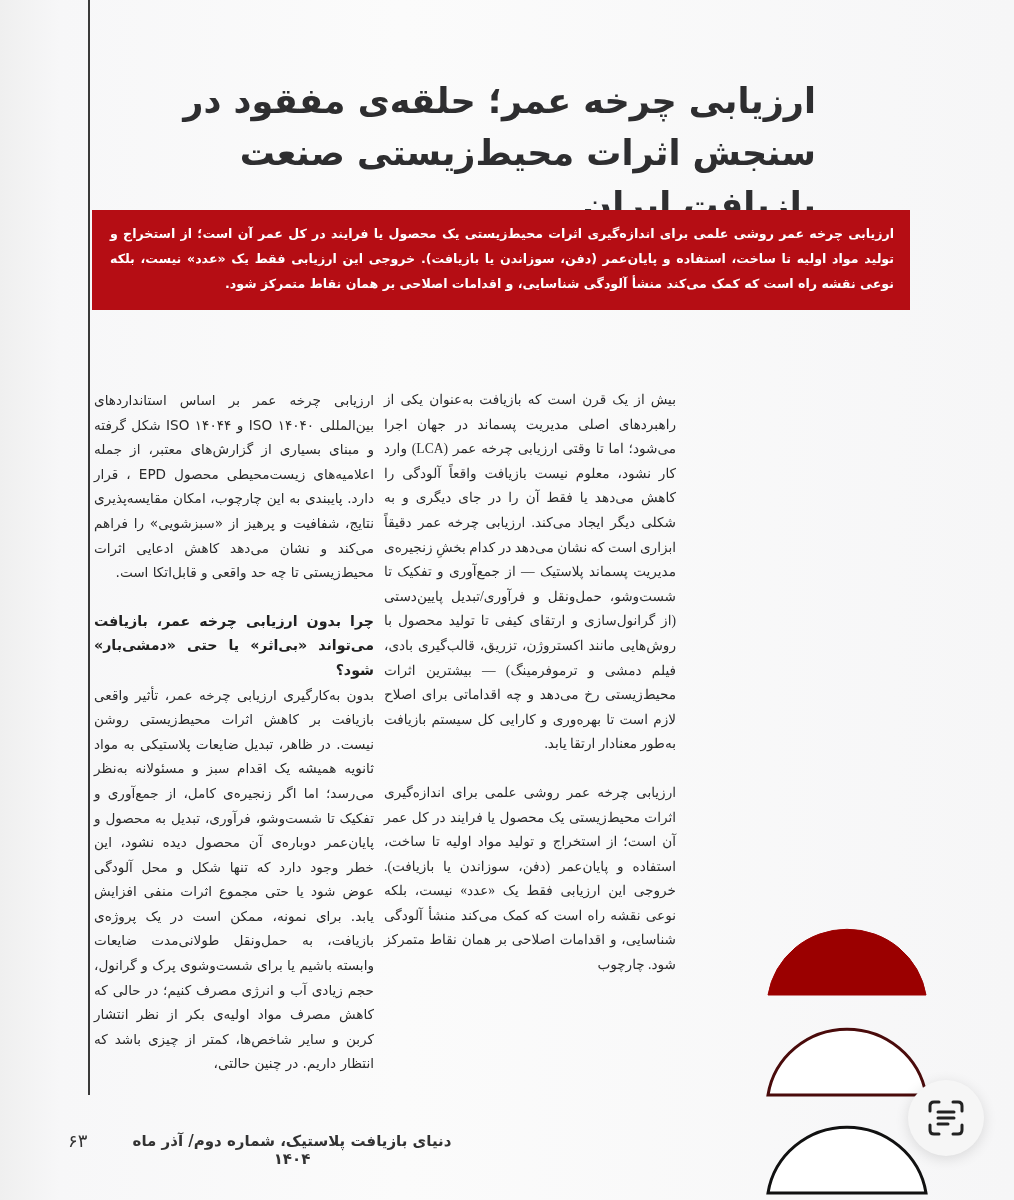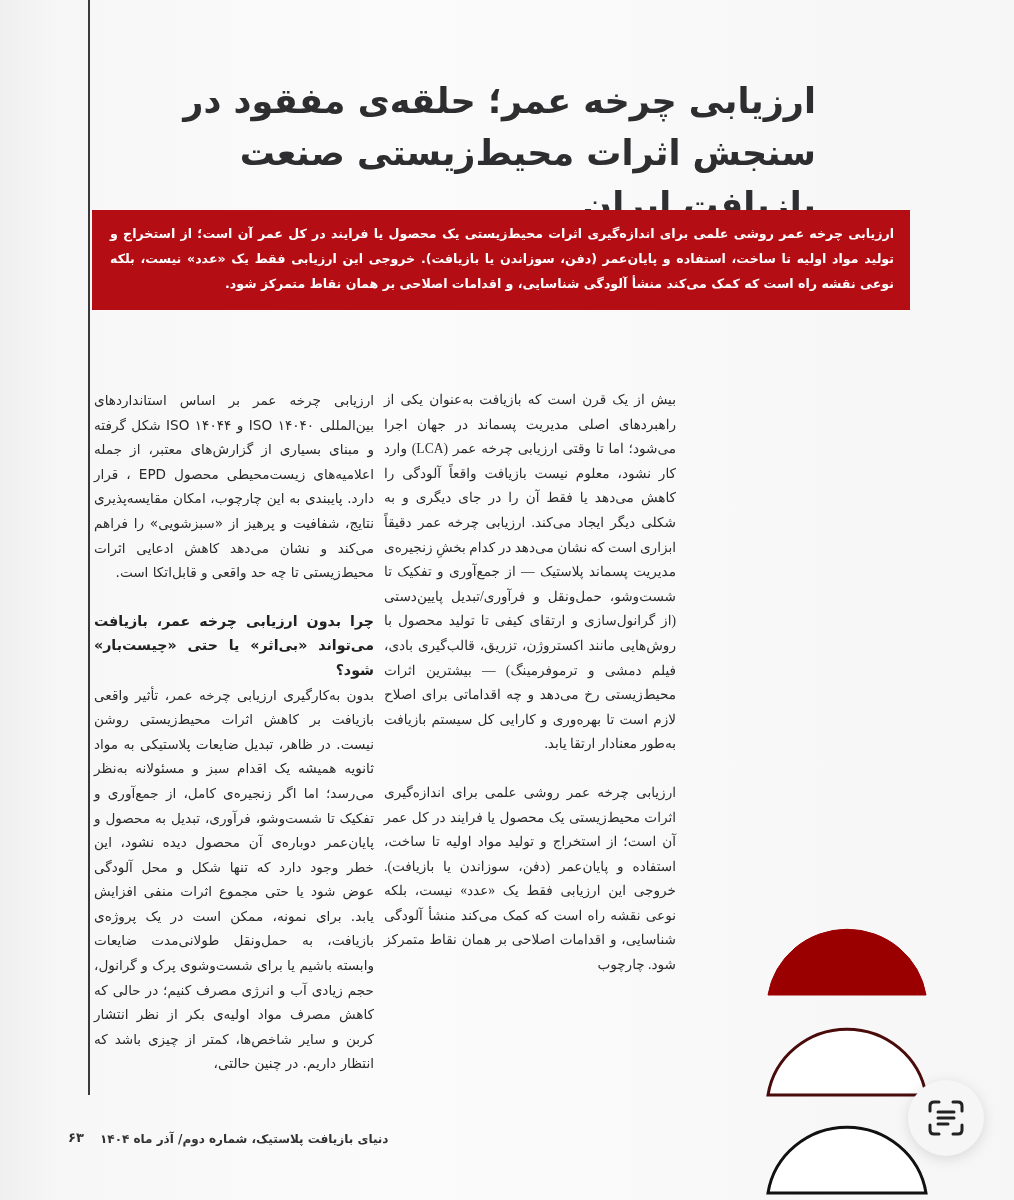--- a/index.html
+++ b/index.html
@@ -37,26 +37,26 @@
   }
   .col-right { left:384px; width:292px;font-family:Liberation Serif, serif; }
   .col-left { left:94px; width:280px; }
   .column p { margin:0; }
   .column h3 {
     margin:0; font-size:14.2px; line-height:24.6px; font-weight:bold; color:#222;
   }
   .gap { height:24px; }
   .footer-page {
     position:absolute; left:68px; top:1130px;
-    font-size:13px; font-weight:bold; color:#333;
+    font-size:18px; font-weight:normal; color:#333;
   }
   .footer-text {
-    position:absolute; left:100px; top:1132px; width:360px;
-    direction:rtl; text-align:left;
-    font-size:12px; font-weight:bold; color:#333;
+    position:absolute; left:112px; top:1132px; width:360px;
+    direction:rtl; text-align:center;
+    font-size:15px; font-weight:bold; color:#333;
   }
   .shapes { position:absolute; left:750px; top:905px; width:200px; height:295px; }
   .fab {
     position:absolute; left:908px; top:1080px; width:76px; height:76px;
     border-radius:50%; background:#f6f6f6;
     box-shadow:0 3px 14px rgba(0,0,0,0.12);
     display:flex; align-items:center; justify-content:center;
   }
 </style>
 </head>
@@ -74,21 +74,21 @@
 
   <div class="column col-right">
     <p>بیش از یک قرن است که بازیافت به‌عنوان یکی از راهبردهای اصلی مدیریت پسماند در جهان اجرا می‌شود؛ اما تا وقتی ارزیابی چرخه عمر (LCA) وارد کار نشود، معلوم نیست بازیافت واقعاً آلودگی را کاهش می‌دهد یا فقط آن را در جای دیگری و به شکلی دیگر ایجاد می‌کند. ارزیابی چرخه عمر دقیقاً ابزاری است که نشان می‌دهد در کدام بخشِ زنجیره‌ی مدیریت پسماند پلاستیک — از جمع‌آوری و تفکیک تا شست‌وشو، حمل‌ونقل و فرآوری/تبدیل پایین‌دستی (از گرانول‌سازی و ارتقای کیفی تا تولید محصول با روش‌هایی مانند اکستروژن، تزریق، قالب‌گیری بادی، فیلم دمشی و ترموفرمینگ) — بیشترین اثرات محیط‌زیستی رخ می‌دهد و چه اقداماتی برای اصلاح لازم است تا بهره‌وری و کارایی کل سیستم بازیافت به‌طور معنادار ارتقا یابد.</p>
     <div class="gap"></div>
     <p>ارزیابی چرخه عمر روشی علمی برای اندازه‌گیری اثرات محیط‌زیستی یک محصول یا فرایند در کل عمر آن است؛ از استخراج و تولید مواد اولیه تا ساخت، استفاده و پایان‌عمر (دفن، سوزاندن یا بازیافت). خروجی این ارزیابی فقط یک «عدد» نیست، بلکه نوعی نقشه راه است که کمک می‌کند منشأ آلودگی شناسایی، و اقدامات اصلاحی بر همان نقاط متمرکز شود. چارچوب</p>
   </div>
 
   <div class="column col-left">
     <p>ارزیابی چرخه عمر بر اساس استانداردهای بین‌المللی ISO ۱۴۰۴۰ و ISO ۱۴۰۴۴ شکل گرفته و مبنای بسیاری از گزارش‌های معتبر، از جمله اعلامیه‌های زیست‌محیطی محصول EPD ، قرار دارد. پایبندی به این چارچوب، امکان مقایسه‌پذیری نتایج، شفافیت و پرهیز از «سبزشویی» را فراهم می‌کند و نشان می‌دهد کاهش ادعایی اثرات محیط‌زیستی تا چه حد واقعی و قابل‌اتکا است.</p>
     <div class="gap"></div>
-    <h3>چرا بدون ارزیابی چرخه عمر، بازیافت می‌تواند «بی‌اثر» یا حتی «چیست‌بار» شود؟</h3>
+    <h3>چرا بدون ارزیابی چرخه عمر، بازیافت می‌تواند «بی‌اثر» یا حتی «دمشی‌بار» شود؟</h3>
     <p>بدون به‌کارگیری ارزیابی چرخه عمر، تأثیر واقعی بازیافت بر کاهش اثرات محیط‌زیستی روشن نیست. در ظاهر، تبدیل ضایعات پلاستیکی به مواد ثانویه همیشه یک اقدام سبز و مسئولانه به‌نظر می‌رسد؛ اما اگر زنجیره‌ی کامل، از جمع‌آوری و تفکیک تا شست‌وشو، فرآوری، تبدیل به محصول و پایان‌عمر دوباره‌ی آن محصول دیده نشود، این خطر وجود دارد که تنها شکل و محل آلودگی عوض شود یا حتی مجموع اثرات منفی افزایش یابد. برای نمونه، ممکن است در یک پروژه‌ی بازیافت، به حمل‌ونقل طولانی‌مدت ضایعات وابسته باشیم یا برای شست‌وشوی پرک و گرانول، حجم زیادی آب و انرژی مصرف کنیم؛ در حالی که کاهش مصرف مواد اولیه‌ی بکر از نظر انتشار کربن و سایر شاخص‌ها، کمتر از چیزی باشد که انتظار داریم. در چنین حالتی،</p>
   </div>
 
   <div class="footer-page">۶۳</div>
   <div class="footer-text">دنیای بازیافت پلاستیک، شماره دوم/ آذر ماه ۱۴۰۴</div>
 
   <svg class="shapes" viewBox="0 0 200 295" width="200" height="295">
     <path d="M18 90 A80 78 0 0 1 176 90 Z" fill="#9b0000" stroke="#9b0000" stroke-width="1"></path>
     <path d="M18 190 A80 78 0 0 1 176 190 Z" fill="#ffffff" stroke="#4a0b0b" stroke-width="3"></path>
     <path d="M18 288 A80 78 0 0 1 176 288 Z" fill="#ffffff" stroke="#111111" stroke-width="3"></path>

